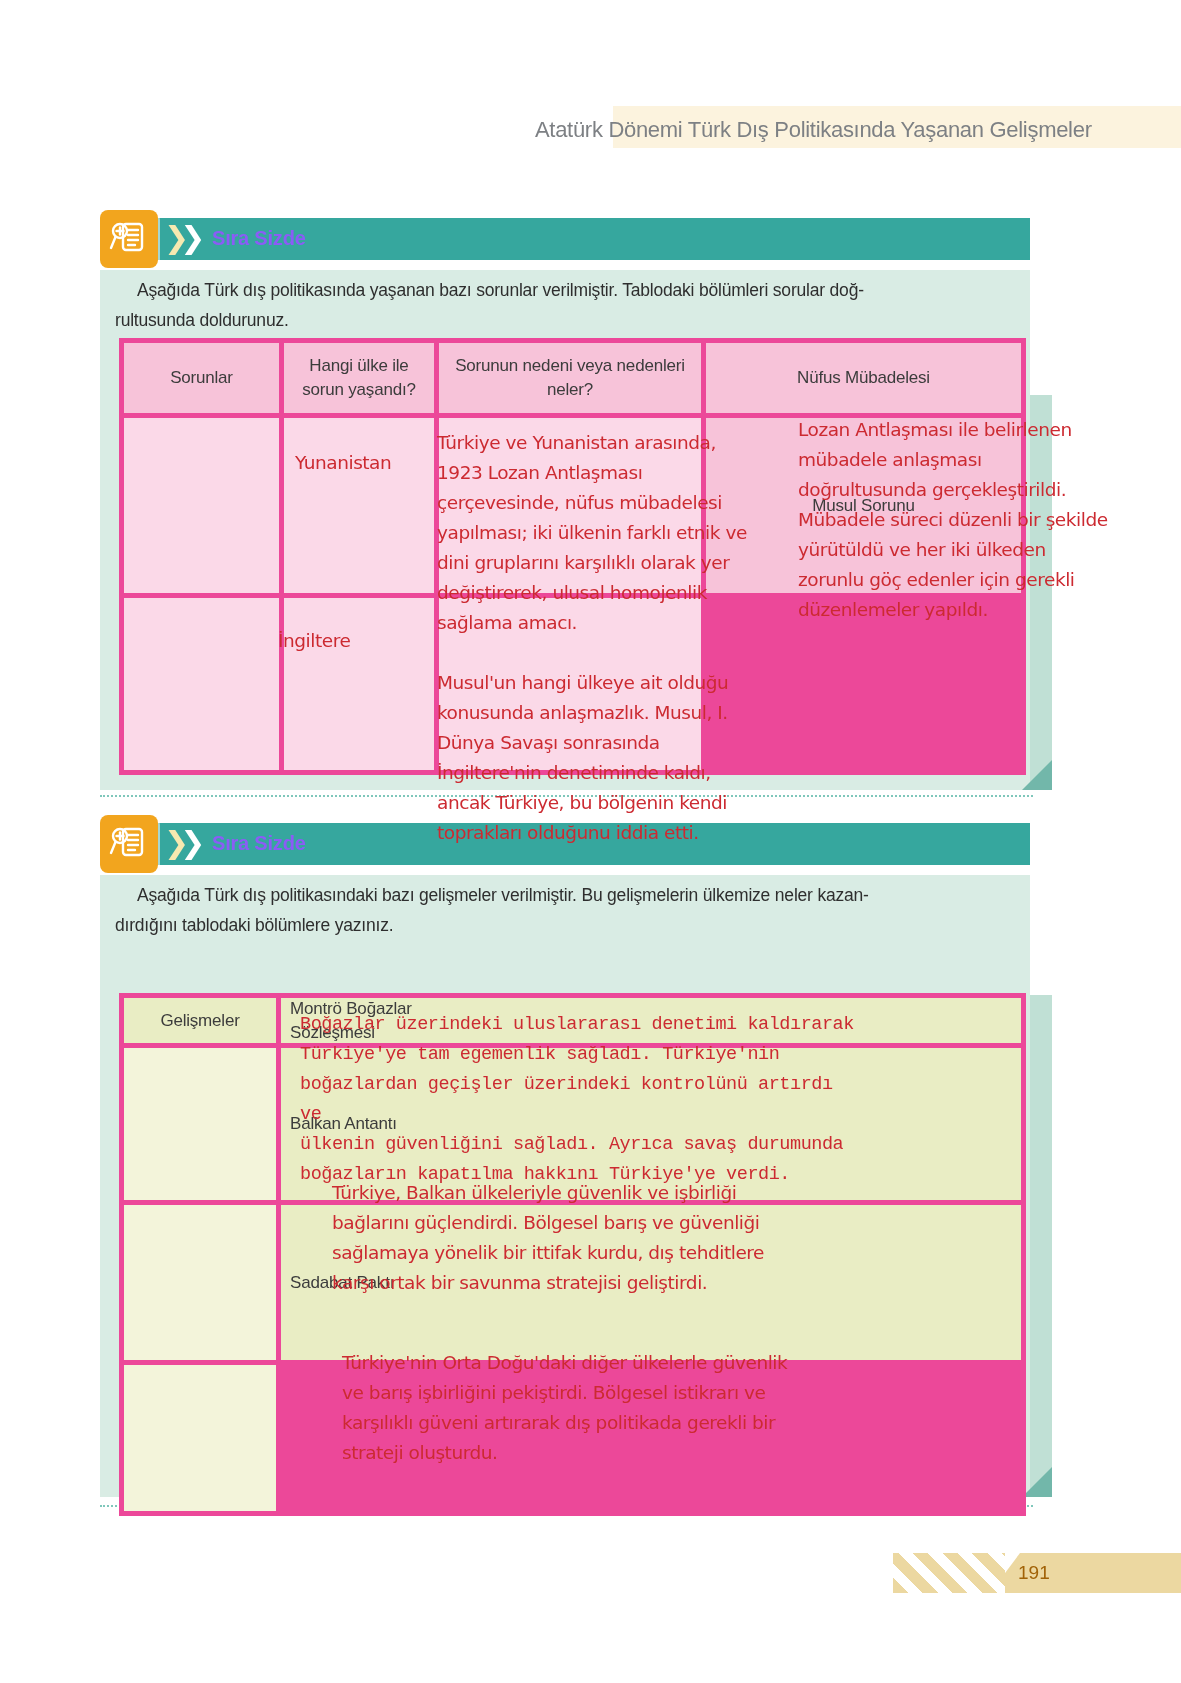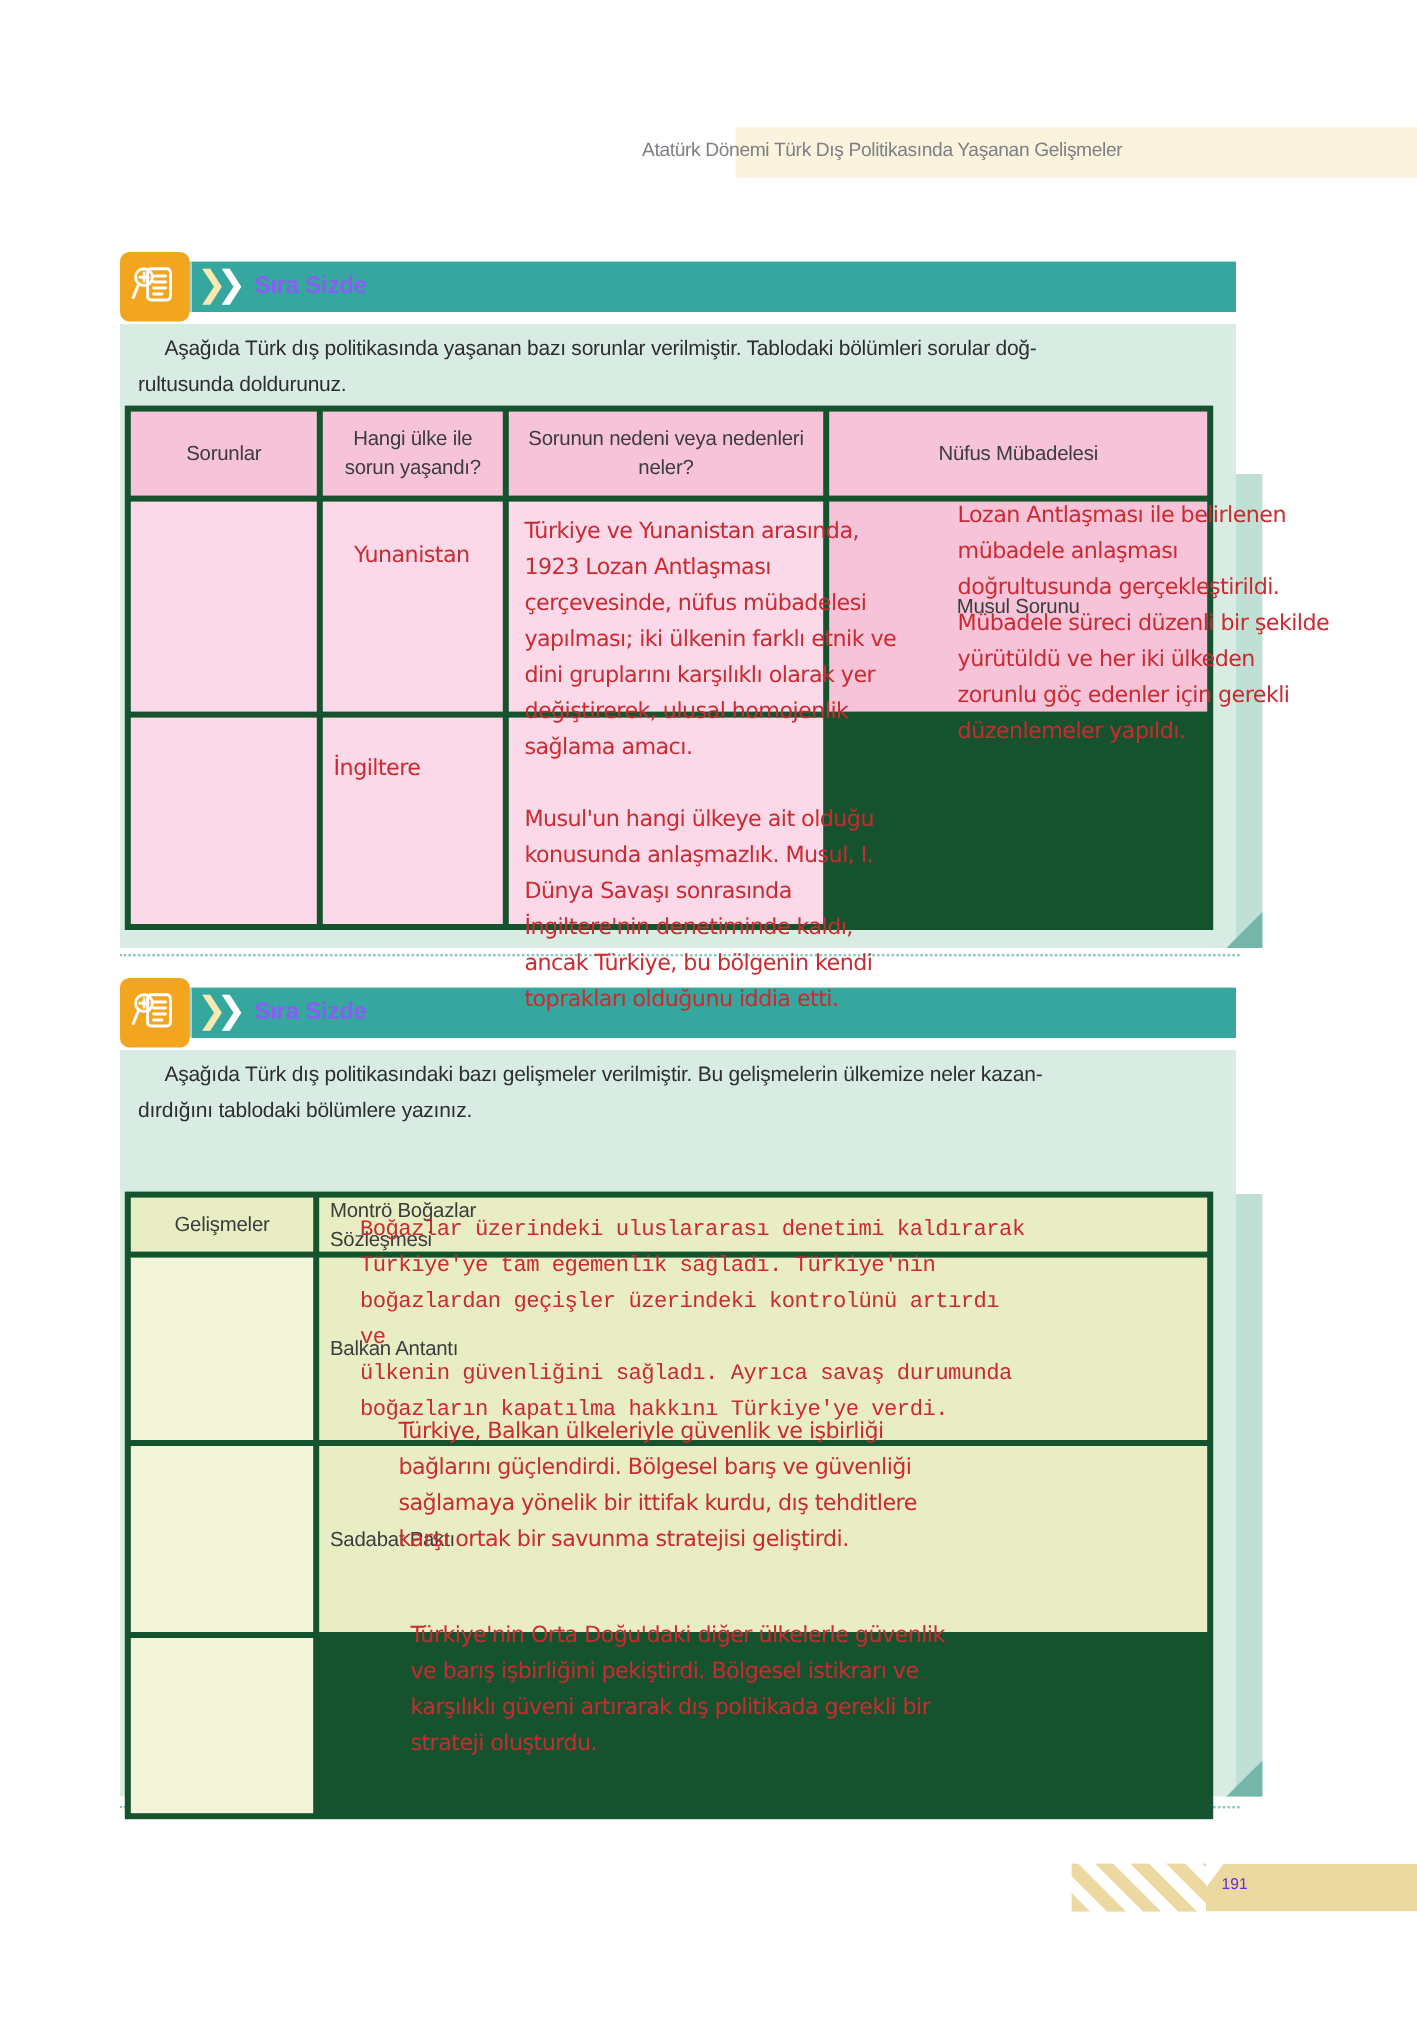--- a/index.html
+++ b/index.html
@@ -2,57 +2,57 @@
 <html><head>
 <meta charset="utf-8">
 <style>
   html,body{margin:0;padding:0;background:#ffffff;}
   .page{
     position:relative;width:1181px;height:1683px;background:#ffffff;overflow:hidden;
     font-family:"Liberation Sans","DejaVu Sans",sans-serif;color:#3c3c3c;
   }
   
   .header-band{position:absolute;left:613px;top:106px;width:568px;height:42px;background:#fcf3de;}
-  .header-title{position:absolute;left:535px;top:117px;font-size:16px;letter-spacing:-0.3px;color:#7d8084;}
+  .header-title{position:absolute;left:535px;top:117px;font-size:22px;letter-spacing:-0.3px;color:#7d8084;}
   
   .banner{position:absolute;left:107px;width:923px;height:42px;background:#36a79e;z-index:2;}
   .banner-icon{position:absolute;width:58px;height:58px;background:#f2a51e;border-radius:8px;z-index:4;
     display:flex;align-items:center;justify-content:center;box-shadow:2px 2px 0 rgba(255,255,255,.55);}
   .chevrons{position:absolute;z-index:4;font-size:30px;font-weight:bold;line-height:1;}
   .chevrons .c1{color:#f7e9b0;}
   .chevrons .c2{color:#ffffff;margin-left:-9px;}
   .banner-title{position:absolute;z-index:4;color:#8b5cf6;font-weight:bold;font-size:20px;letter-spacing:-0.2px;}
   
   .panel{position:absolute;left:100px;width:930px;background:#d9ece4;z-index:1;}
   .shadow-strip{position:absolute;width:22px;background:#c0e0d5;z-index:1;}
   .fold-corner{position:absolute;width:0;height:0;border-left:30px solid transparent;border-bottom:30px solid #72b7aa;z-index:2;}
   .instructions{position:absolute;z-index:3;font-size:17.5px;line-height:30px;color:#2e2e2e;
     white-space:pre-line;text-indent:22px;letter-spacing:-0.2px;}
   
-  .wtable{position:absolute;left:104px;width:907px;background:#14532d;padding:5px;display:grid;gap:5px;z-index:2;box-sizing:border-box;}
+  .wtable{position:absolute;left:119px;width:907px;background:#ec4899;padding:5px;display:grid;gap:5px;z-index:2;box-sizing:border-box;}
   .t1{grid-template-columns:155px 150px 262px 1fr;grid-template-rows:70px 175px 172px;}
   .t2{grid-template-columns:152px 1fr;grid-template-rows:45px 152px 155px 146px;}
   .cell{display:flex;align-items:center;justify-content:center;text-align:center;
     font-size:17px;letter-spacing:-0.2px;white-space:pre-line;line-height:24px;}
   .p-head{background:#f7c3d9;}
   .p-body{background:#fbd9e8;}
   .g-head{background:#e9edc4;}
   .g-body{background:#f3f4da;}
   .cell.left{justify-content:flex-start;text-align:left;padding-left:9px;}
   
   .ink{position:absolute;z-index:5;color:#cc2a31;font-size:18.5px;line-height:30px;
     letter-spacing:-0.45px;white-space:pre-line;font-family:"DejaVu Sans","Liberation Sans",sans-serif;}
   
   .dotted{position:absolute;left:100px;width:933px;border-top:2px dotted #7fc7bb;z-index:1;}
   
   .pagenum-bar{position:absolute;left:990px;top:1553px;width:191px;height:40px;background:#ecd8a1;
     clip-path:polygon(30px 0,100% 0,100% 100%,0 100%);}
   .pagenum-stripes{position:absolute;left:893px;top:1553px;width:112px;height:40px;
     background:repeating-linear-gradient(45deg,#ecd8a1 0 11px,#ffffff 11px 21px);}
-  .pagenum{position:absolute;left:1018px;top:1562px;font-size:13px;color:#6d28d9;z-index:2;}
+  .pagenum{position:absolute;left:1018px;top:1562px;font-size:19px;color:#a16207;z-index:2;}
 </style>
 </head>
 <body>
 
 <div class="page">
 
   <div class="header-band"></div>
   <div class="header-title">Atatürk Dönemi Türk Dış Politikasında Yaşanan Gelişmeler</div>
 
   <div class="banner" style="top:218px;"></div>

